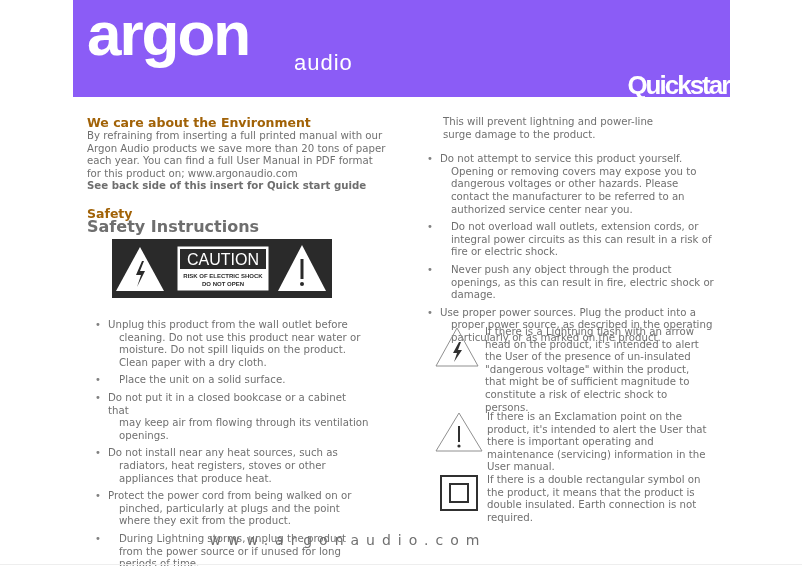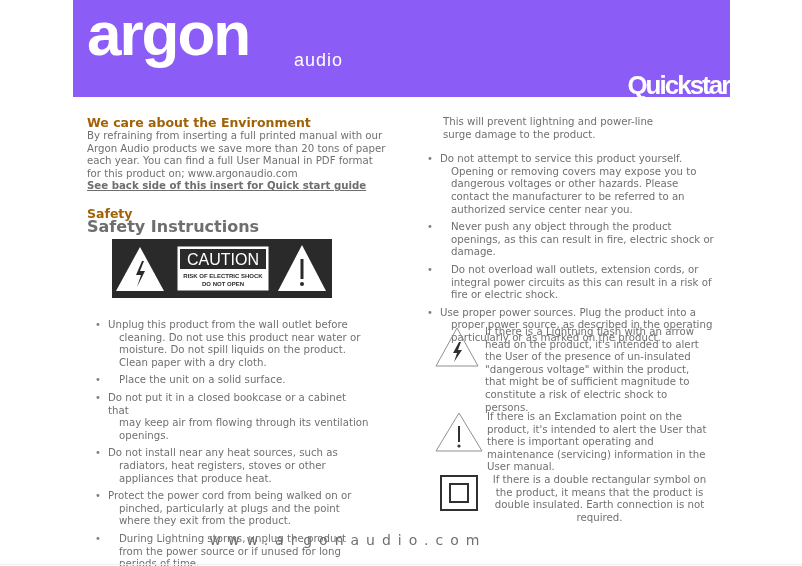--- a/index.html
+++ b/index.html
@@ -2,31 +2,31 @@
 <html><head>
 <meta charset="utf-8">
 <style>
   html, body { margin:0; padding:0; }
   body { width:802px; height:566px; background:#ffffff; position:relative; overflow:hidden;
          font-family:"DejaVu Sans", sans-serif; color:#707070; }
   .header { position:absolute; left:73px; top:0; width:657px; height:97px; background:#8b5cf6; }
   .logo-main { position:absolute; left:14px; top:-6px; font-family:"Liberation Sans", sans-serif;
                font-size:62px; font-weight:bold; color:#ffffff; letter-spacing:-2px; line-height:80px; }
   .logo-sub { position:absolute; left:221px; top:50px; font-family:"Liberation Sans", sans-serif;
-              font-size:18px; color:#ffffff; letter-spacing:1px; }
+              font-size:22px; color:#ffffff; letter-spacing:1px; }
   .quickstart-clip { position:absolute; left:560px; top:70px; width:170px; height:40px; overflow:hidden; }
   .quickstart { position:absolute; right:-6px; top:0; font-family:"Liberation Sans", sans-serif;
                 font-size:26px; font-weight:bold; color:#ffffff; letter-spacing:-2px; white-space:nowrap; }
   .col { position:absolute; font-size:10.2px; line-height:12.6px; }
   .col-left { left:87px; top:116px; width:300px; }
   .col-right { left:419px; top:116px; width:300px; }
   h2 { margin:0; font-size:12.5px; font-weight:bold; color:#a16207; line-height:14px; }
   h3 { margin:0; font-size:16px; font-weight:bold; color:#6e6e6e; }
   p { margin:0; }
-  .bold { font-weight:bold; color:#6e6e6e;text-decoration:underline; }
+  .bold { font-weight:bold; color:#6e6e6e; }
   .caution { position:absolute; left:112px; top:239px; width:220px; height:59px; background:#2a2a2a; }
   .caution svg { display:block; }
   ul { list-style:none; margin:8px; padding:0; }
   li { position:relative; padding-left:13px; margin-bottom:5px; }
   li::before { content:"•"; position:absolute; left:0; top:0; color:#808080; font-size:10px; }
   li .indent { padding-left:11px; display:block; }
   .sym { position:absolute; left:434px; width:300px; }
   .sym .icon { position:absolute; left:0; top:0; }
   .sym .txt { position:absolute; left:51px; top:0; width:225px; font-size:10.2px; line-height:12.6px; }
   .footer { position:absolute; left:0; top:532px; width:696px; text-align:center; font-size:14px;
@@ -86,24 +86,24 @@
       </li>
   </ul>
 </div>
 
 <div class="col col-right">
   <p style="padding-left:24px; width:240px;">This will prevent lightning and power-line surge damage to the product.</p>
   <div style="height:4px"></div>
   <ul style="width:290px;">
     <li><span>Do not attempt to service this product yourself.</span><span class="indent">Opening or removing covers may expose you to dangerous voltages or other hazards. Please contact the manufacturer to be referred to an authorized service center near you.</span></li>
     <li>
-        <span class="indent">Never push any object through the product openings, as this can result in fire, electric shock or damage.</span>
+        <span class="indent">Do not overload wall outlets, extension cords, or integral power circuits as this can result in a risk of fire or electric shock.</span>
       </li>
     <li>
-        <span class="indent">Do not overload wall outlets, extension cords, or integral power circuits as this can result in a risk of fire or electric shock.</span>
+        <span class="indent">Never push any object through the product openings, as this can result in fire, electric shock or damage.</span>
       </li>
     <li><span>Use proper power sources. Plug the product into a</span><span class="indent">proper power source, as described in the operating particularly or as marked on the product.</span></li>
   </ul>
 </div>
 
 <div class="sym" style="top:326px;">
   <svg class="icon" width="46" height="42" viewBox="0 0 46 42">
     <polygon points="23,2 44,40 2,40" fill="none" stroke="#909090" stroke-width="1"></polygon>
     <polygon points="25,16 19,27 23,27 20,36 28,24 24,24 27,16" fill="#303030"></polygon>
   </svg>
@@ -117,17 +117,17 @@
     <circle cx="25" cy="35" r="1.6" fill="#303030"></circle>
   </svg>
   <div class="txt" style="left:53px;">If there is an Exclamation point on the product, it's intended to alert the User that there is important operating and maintenance (servicing) information in the User manual.</div>
 </div>
 
 <div class="sym" style="top:474px;">
   <svg class="icon" width="46" height="40" viewBox="0 0 46 40">
     <rect x="7" y="2" width="36" height="34" fill="none" stroke="#303030" stroke-width="2"></rect>
     <rect x="16" y="10" width="18" height="18" fill="none" stroke="#303030" stroke-width="2"></rect>
   </svg>
-  <div class="txt" style="left:53px;text-align:center;">If there is a double rectangular symbol on the product, it means that the product is double insulated. Earth connection is not required.</div>
+  <div class="txt" style="left:53px;">If there is a double rectangular symbol on the product, it means that the product is double insulated. Earth connection is not required.</div>
 </div>
 
 <div class="footer">www.argonaudio.com</div>
 <div class="bottom-line"></div>
 
 </body></html>

